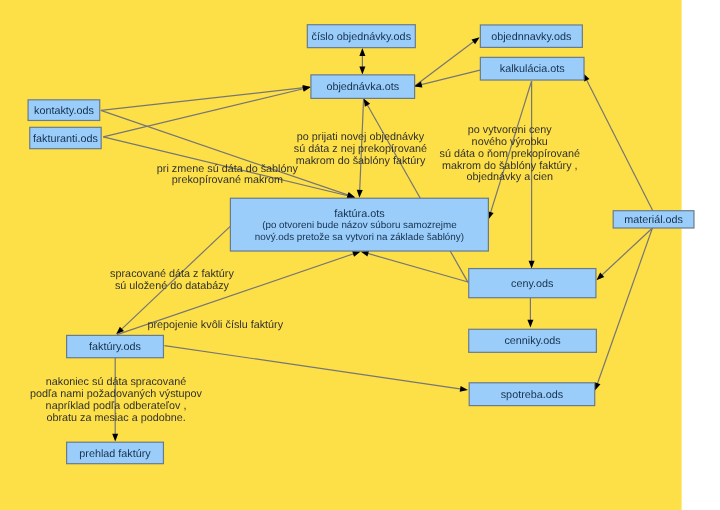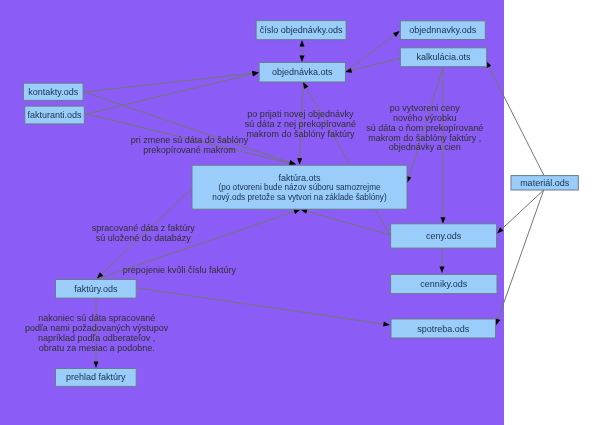--- a/index.html
+++ b/index.html
@@ -1,19 +1,19 @@
 <!DOCTYPE html>
 <html><head>
 <meta charset="utf-8">
 <title>Diagram</title>
 <style>
   html,body{margin:0;padding:0;background:#ffffff;}
   body{width:600px;height:425px;overflow:hidden;
        font-family:"Liberation Sans",sans-serif;}
-  #canvas{position:relative;width:504px;height:425px;background:#8b5cf6;}
+  #canvas{position:relative;width:568px;height:425px;background:#fde047;}
   svg.diagram{position:absolute;left:0;top:0;width:600px;height:425px;}
   .edge{stroke:#767676;stroke-width:1;fill:none;}
   .arrowhead{fill:#000000;stroke:none;}
   .nodebox{fill:#9acdfa;stroke:#6a7b8c;stroke-width:1;}
   .nodelabel{font-family:"Liberation Sans",sans-serif;font-size:9px;fill:#16304d;
              text-anchor:middle;}
   .sublabel{font-family:"Liberation Sans",sans-serif;font-size:8.2px;fill:#16304d;
              text-anchor:middle;}
   .annot{font-family:"Liberation Sans",sans-serif;font-size:9px;fill:#303030;text-anchor:middle;}
 </style>

